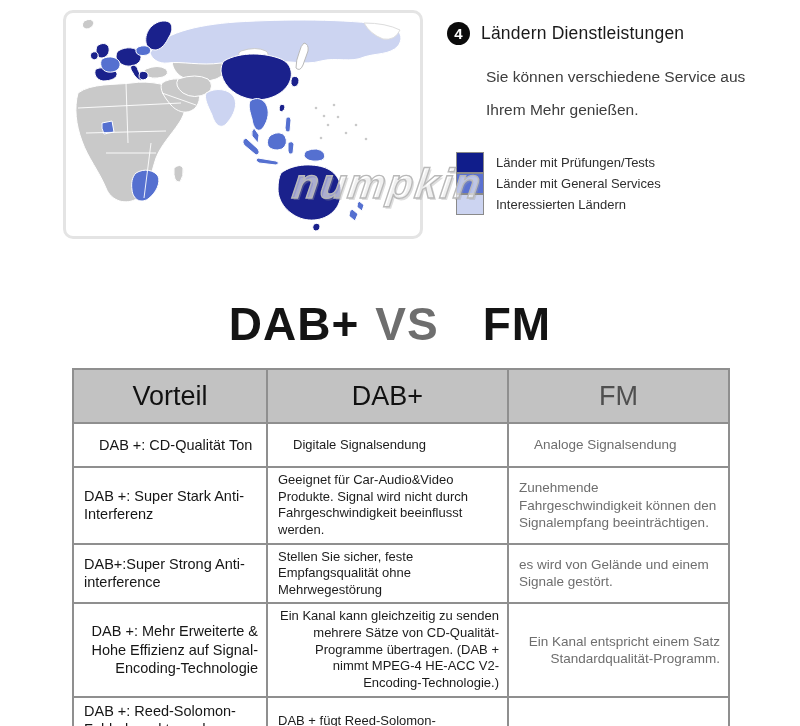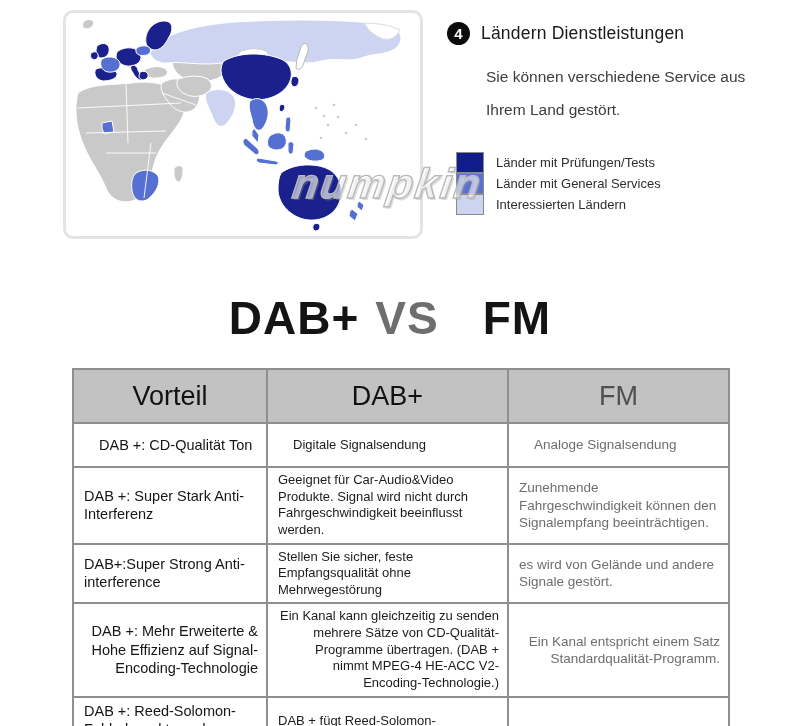--- a/index.html
+++ b/index.html
@@ -47,21 +47,21 @@
     width:28px;height:21px;box-sizing:border-box;border:1px solid #8a8a8a;margin-top:-1px;
   }
   .legend-row:nth-child(1) .swatch{background:#101d8b;}
   .legend-row:nth-child(2) .swatch{background:#5a71d2;}
   .legend-row:nth-child(3) .swatch{background:#ccd4f1;}
   .legend-row:nth-child(4) .swatch{background:#fdfad0;}
   .legend-label{margin-left:12px;font-size:13px;color:#2e2e2e;white-space:nowrap;}
 
   
   .vs-title{
-    position:absolute;left:0;top:291px;width:780px;text-align:center;
+    position:absolute;left:0;top:297px;width:780px;text-align:center;
     font-size:46px;font-weight:bold;letter-spacing:1px;color:#141414;white-space:nowrap;
   }
   .vs-title .vs{color:#6e6e6e;margin:0 22px 0 16px;}
   .vs-title .fm{margin-left:22px;}
 
   
   table.cmp{
     position:absolute;left:72px;top:368px;width:656px;
     border-collapse:collapse;table-layout:fixed;background:#fff;
   }
@@ -165,21 +165,21 @@
   </div>
 
   <div class="watermark">numpkin</div>
 
   <div class="info-heading">
     <div class="badge">4</div>
     <div class="info-title">Ländern Dienstleistungen</div>
   </div>
   <div class="info-desc">
     <div>Sie können verschiedene Service aus</div>
-    <div>Ihrem Land gestört.</div>
+    <div>Ihrem Mehr genießen.</div>
   </div>
 
   <div class="legend">
     <div class="legend-row">
       <span class="swatch"></span>
       <span class="legend-label">Länder mit Prüfungen/Tests</span>
     </div>
     <div class="legend-row">
       <span class="swatch"></span>
       <span class="legend-label">Länder mit General Services</span>
@@ -214,21 +214,21 @@
         <td class="fm">Analoge Signalsendung</td>
       </tr>
       <tr class="r2">
         <td class="adv">DAB +: Super Stark Anti-Interferenz</td>
         <td class="dab">Geeignet für Car-Audio&amp;Video Produkte. Signal wird nicht durch Fahrgeschwindigkeit beeinflusst werden.</td>
         <td class="fm">Zunehmende Fahrgeschwindigkeit können den Signalempfang beeinträchtigen.</td>
       </tr>
       <tr class="r3">
         <td class="adv">DAB+:Super Strong Anti-interference</td>
         <td class="dab">Stellen Sie sicher, feste Empfangsqualität ohne Mehrwegestörung</td>
-        <td class="fm">es wird von Gelände und andere Signale gestört.</td>
+        <td class="fm">es wird von Gelände und einem Signale gestört.</td>
       </tr>
       <tr class="r4">
         <td class="adv">DAB +: Mehr Erweiterte &amp; Hohe Effizienz auf Signal-Encoding-Technologie</td>
         <td class="dab">Ein Kanal kann gleichzeitig zu senden mehrere Sätze von CD-Qualität-Programme übertragen. (DAB + nimmt MPEG-4 HE-ACC V2-Encoding-Technologie.)</td>
         <td class="fm">Ein Kanal entspricht einem Satz Standardqualität-Programm.</td>
       </tr>
       <tr class="r5">
         <td class="adv">DAB +: Reed-Solomon-Fehlerkorrekturcode-Technologie</td>
         <td class="dab">DAB + fügt Reed-Solomon-Fehlerkorrekturcode-Technologie.</td>
         <td class="fm dash-cell">——</td>

